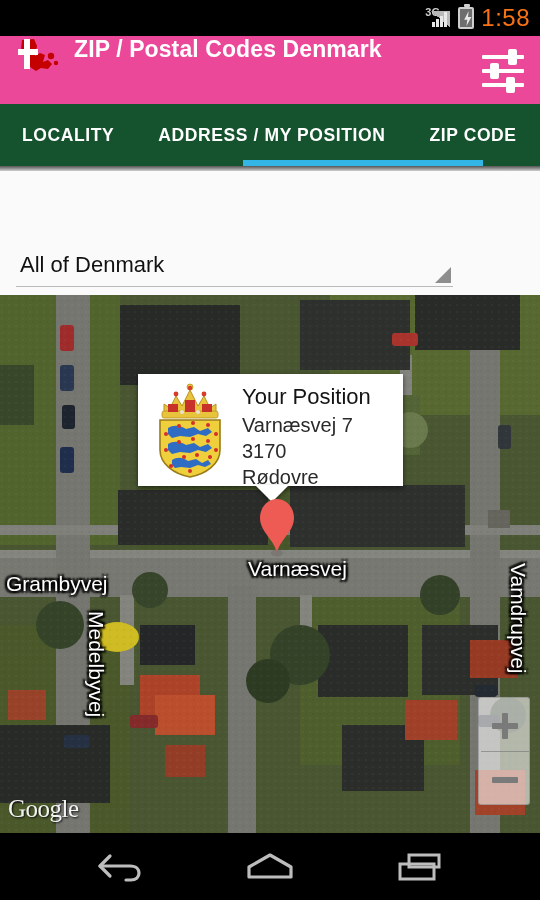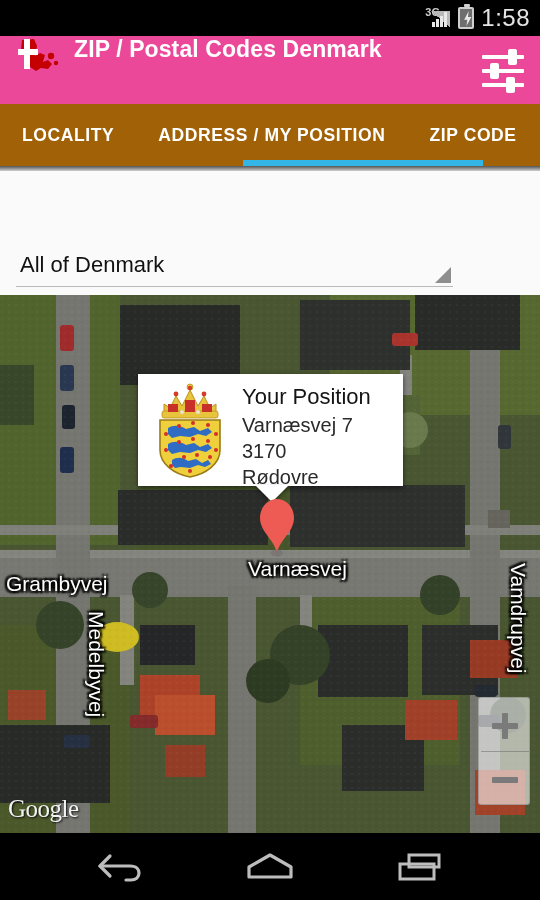--- a/index.html
+++ b/index.html
@@ -16,33 +16,33 @@
   .sig-tri { position:absolute; left:6px; bottom:2px; width:19px; height:16px;
              background:linear-gradient(to top right, transparent 49.5%, #b9b9b9 50%); }
   .sig-bars { position:absolute; left:7px; bottom:2px; width:18px; height:15px; display:flex; align-items:flex-end; gap:1px; }
   .sig-bars i { display:block; width:3px; background:#e8e8e8; }
   .sig-bars i:nth-child(1){height:5px;} .sig-bars i:nth-child(2){height:8px;}
   .sig-bars i:nth-child(3){height:11px;} .sig-bars i:nth-child(4){height:15px;}
   .battery { position:relative; width:16px; height:22px; border:2px solid #cfcfcf; border-radius:2px; background:#6e6e6e; }
   .battery::before { content:""; position:absolute; left:4px; top:-5px; width:6px; height:3px; background:#cfcfcf; border-radius:1px; }
   .batt-bolt { position:absolute; left:3px; top:2px; width:9px; height:15px; background:#e9e9e9;
                clip-path:polygon(60% 0%, 10% 58%, 45% 58%, 35% 100%, 90% 40%, 52% 40%); }
-  .sb-time { font-size:24px; color:#e5e5e5; letter-spacing:0.5px; line-height:24px; }
+  .sb-time { font-size:24px; color:#f97316; letter-spacing:0.5px; line-height:24px; }
 
   
   .appbar { position:absolute; left:0; top:36px; width:540px; height:68px; background:#ec4899; display:flex; }
   .app-icon { position:relative; margin-left:18px; width:42px; height:40px; }
   .dk-map { position:absolute; left:0; top:0; width:42px; height:40px; }
   .app-title { margin-left:14px; font-size:23px; font-weight:bold; color:#fff; letter-spacing:0.1px; }
   .settings-btn { position:absolute; right:14px; top:14px; width:46px; height:42px; }
   .sl-row { position:absolute; left:2px; width:42px; height:4px; background:#fff; border-radius:1px; }
   .sl-knob { position:absolute; width:9px; height:16px; background:#fff; border-radius:2px; }
 
   
-  .tabbar { position:absolute; left:0; top:104px; width:540px; height:80px; background:#a16207; overflow:hidden; }
+  .tabbar { position:absolute; left:0; top:104px; width:540px; height:80px; background:#14532d; overflow:hidden; }
   .tabs { position:absolute; left:0; top:0; height:62px; display:flex; align-items:center; white-space:nowrap; }
   .tab { font-size:17.5px; font-weight:bold; color:#fff; letter-spacing:0.6px; padding:0 22px; }
   .tab-underline { position:absolute; left:243px; top:56px; width:240px; height:6px; background:#33b5e5; }
   .tabbar-shadow { position:absolute; left:0; top:166px; width:540px; height:5px;
                    background:linear-gradient(to bottom,#555 0%, #8a8a8a 45%, #cfcfcf 100%); }
 
   
   .searchpanel { position:absolute; left:0; top:171px; width:540px; height:124px; background:#fafafa; }
   .addr-input { position:absolute; left:16px; top:18px; width:437px; height:46px;
                 font-size:23px; color:#9a9a9a; display:flex; align-items:center; padding-left:4px;

